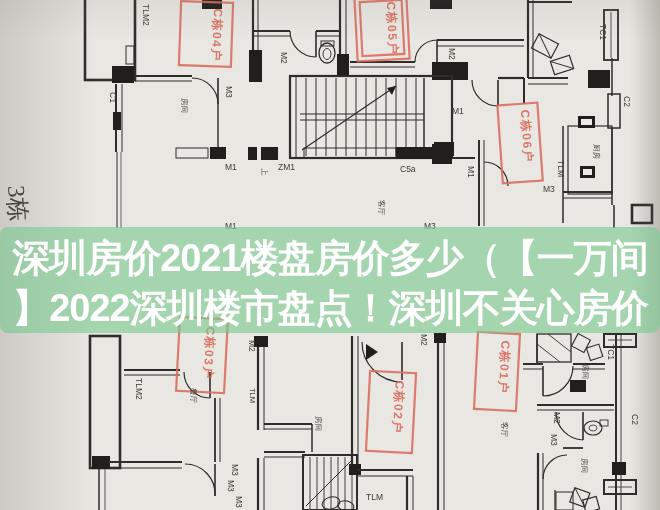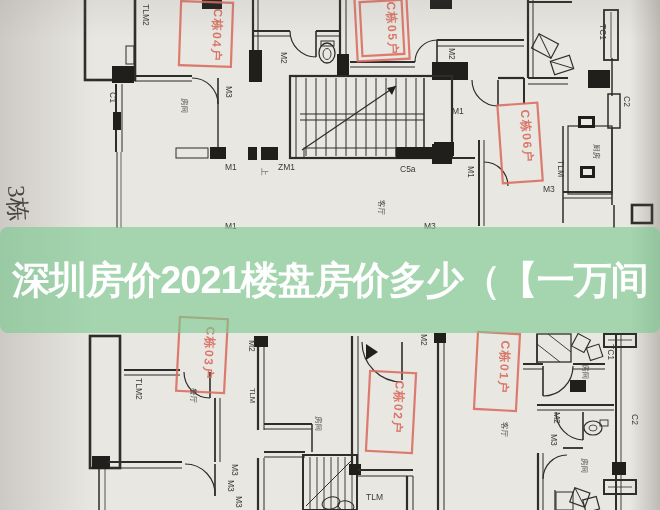--- a/index.html
+++ b/index.html
@@ -14,21 +14,21 @@
     background:linear-gradient(90deg, rgba(104,99,90,0.22), rgba(104,99,90,0) 100%);pointer-events:none;}
   .shade-right{position:absolute;right:0;top:0;width:30px;height:510px;
     background:linear-gradient(270deg, rgba(90,85,77,0.30), rgba(90,85,77,0) 100%);pointer-events:none;}
   .shade-top{position:absolute;left:0;top:0;width:660px;height:40px;
     background:linear-gradient(180deg, rgba(120,115,105,0.10), rgba(120,115,105,0) 100%);pointer-events:none;}
   
   .band{
     position:absolute;left:0;top:227px;width:660px;height:106px;
     background:rgba(121,202,144,0.62);
     border-radius:8px;
-    display:flex;flex-direction:column;justify-content:center;
+    display:flex;flex-direction:column;justify-content:flex-end;
     text-align:center;
   }
   .band .line{
     color:#ffffff;
     font-size:38px;line-height:50px;font-weight:900;
     letter-spacing:-1px;
     white-space:nowrap;
   }
   
   .w{stroke:#2e2d2b;fill:none;}
@@ -327,15 +327,16 @@
       <text class="hand" transform="translate(8,186) rotate(86)">3栋</text>
     </g>
   </svg>
 
   <div class="shade-left"></div>
   <div class="shade-right"></div>
   <div class="shade-top"></div>
 
   <div class="band">
     <div class="line">深圳房价2021楼盘房价多少（【一万间</div>
+    <div class="line">】2022深圳楼市盘点！深圳不关心房价</div>
   </div>
 
 </div>
 
 </body></html>

